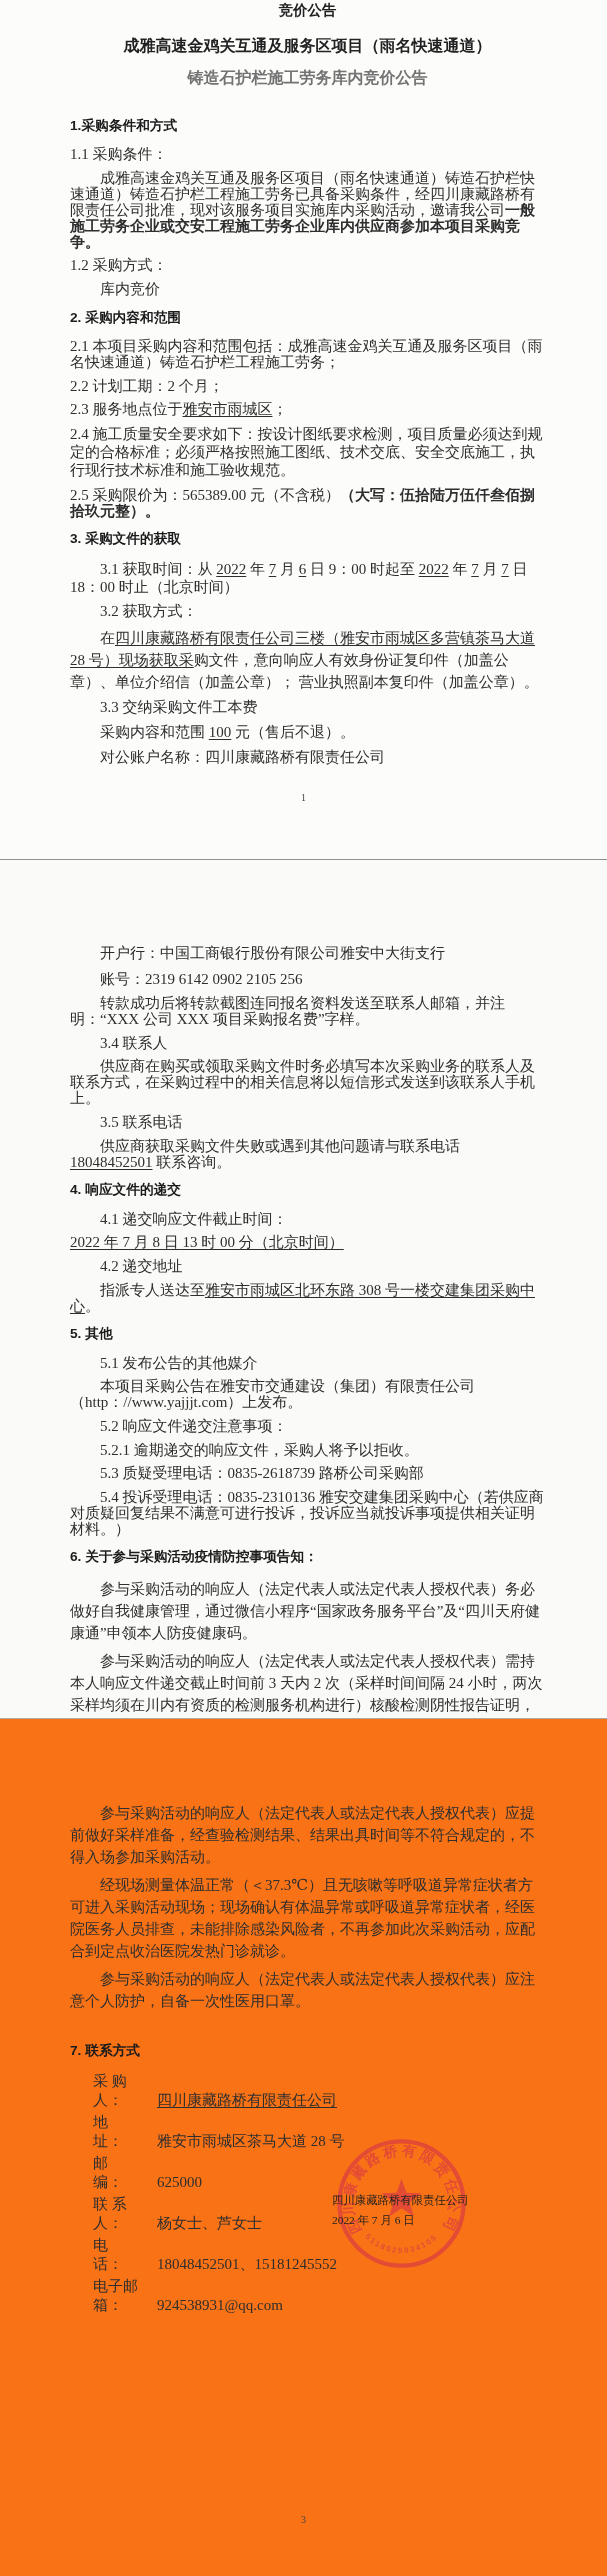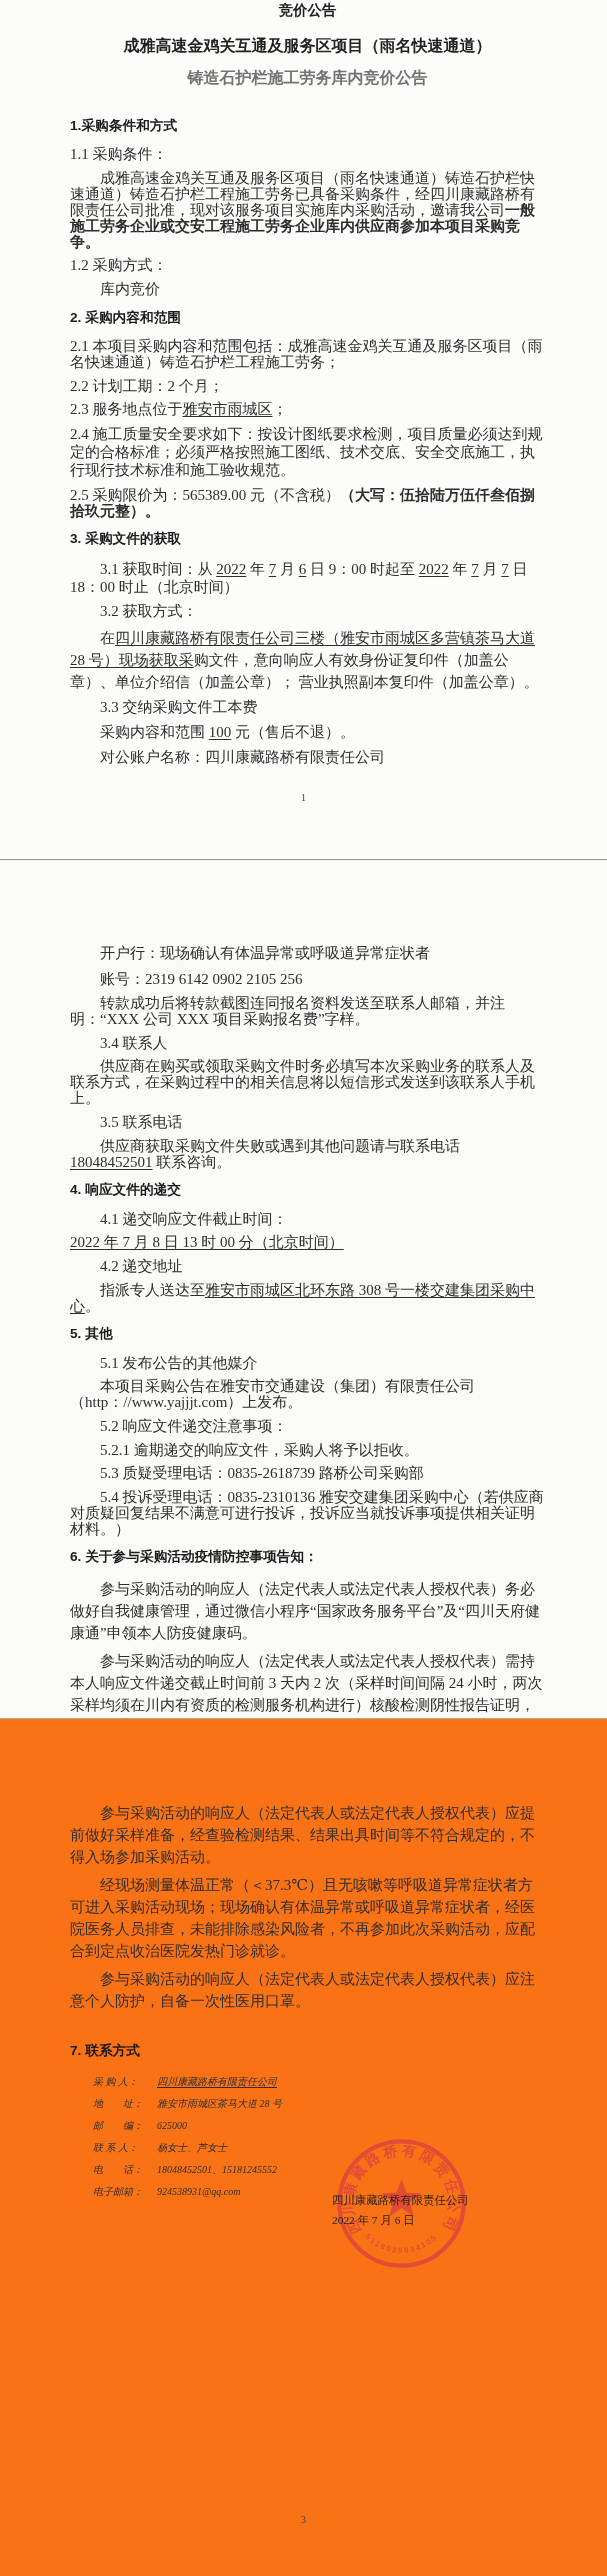--- a/index.html
+++ b/index.html
@@ -22,21 +22,21 @@
   .tc{text-align:center;}
   .title1{font:700 14.4px/20px "Liberation Sans","DejaVu Sans",sans-serif;color:#222;margin:0 0 15px;}
   .title2{font:700 16px/21px "Liberation Sans","DejaVu Sans",sans-serif;color:#222;margin:0 0 10.6px;}
   .title3{font:700 16px/21px "Liberation Sans","DejaVu Sans",sans-serif;color:#737373;margin:0 0 28px;}
   .h{font:700 13.7px/20px "Liberation Sans","DejaVu Sans",sans-serif;color:#1c1c1c;margin:10.6px 0 10.6px;}
   .pageno{position:absolute;left:0;right:0;text-align:center;font-size:10px;color:#444;}
   #pg1 .pageno{top:792px;}
   #pg2 .pageno{top:795px;}
   #pg3 .pageno{top:795px;}
   .hairline-top{position:absolute;top:0;left:270px;right:0;height:1.5px;background:#6b6b67;}
-  .contact-row{margin:0 0 3px;line-height:19px;text-indent:0;padding-left:23px;font-size:10px;font-style:italic;}
+  .contact-row{margin:0 0 3px;line-height:19px;text-indent:0;padding-left:23px;font-size:15px;}
   .clabel{display:inline-block;width:64px;}
   .sig-block{position:absolute;left:332px;top:471px;z-index:2;font-size:11.4px;line-height:20px;color:#1f1f1f;}
   .stamp{position:absolute;left:334px;top:417px;width:135px;height:135px;z-index:1;opacity:.88;}
 </style>
 </head>
 <body>
 
 <div class="doc">
   <div class="hairline-top"></div>
 
@@ -65,21 +65,21 @@
       <p class="ind loose"><span>在</span><span class="u">四川康藏路桥有限责任公司三楼（雅安市雨城区多营镇茶马大道 28 号）现场获取采</span><span>购文件，意向响应人有效身份证复印件（加盖公章）、单位介绍信（加盖公章）；  营业执照副本复印件（加盖公章）。</span></p>
       <p class="ind" style="margin-top:4.6px">3.3 交纳采购文件工本费</p>
       <p class="ind mloose"><span>采购内容和范围 </span><span class="u">100</span><span> 元（售后不退）。</span></p>
       <p class="ind mloose">对公账户名称：四川康藏路桥有限责任公司</p>
     </div>
     <div class="pageno">1</div>
   </div>
 
   <div class="page" id="pg2">
     <div class="content">
-      <p class="ind mloose">开户行：现场确认有体温异常或呼吸道异常症状者</p>
+      <p class="ind mloose">开户行：中国工商银行股份有限公司雅安中大街支行</p>
       <p class="ind mloose">账号：2319 6142 0902 2105 256</p>
       <p class="ind">转款成功后将转款截图连同报名资料发送至联系人邮箱，并注明：“XXX 公司 XXX 项目采购报名费”字样。</p>
       <p class="ind">3.4 联系人</p>
       <p class="ind">供应商在购买或领取采购文件时务必填写本次采购业务的联系人及联系方式，在采购过程中的相关信息将以短信形式发送到该联系人手机上。</p>
       <p class="ind">3.5 联系电话</p>
       <p class="ind"><span>供应商获取采购文件失败或遇到其他问题请与联系电话 </span><span class="u">18048452501</span><span> 联系咨询。</span></p>
 
       <p class="h">4. 响应文件的递交</p>
       <p class="ind">4.1 递交响应文件截止时间：</p>
       <p><span class="u">2022 年 7 月 8 日 13 时 00 分（北京时间）</span></p>

